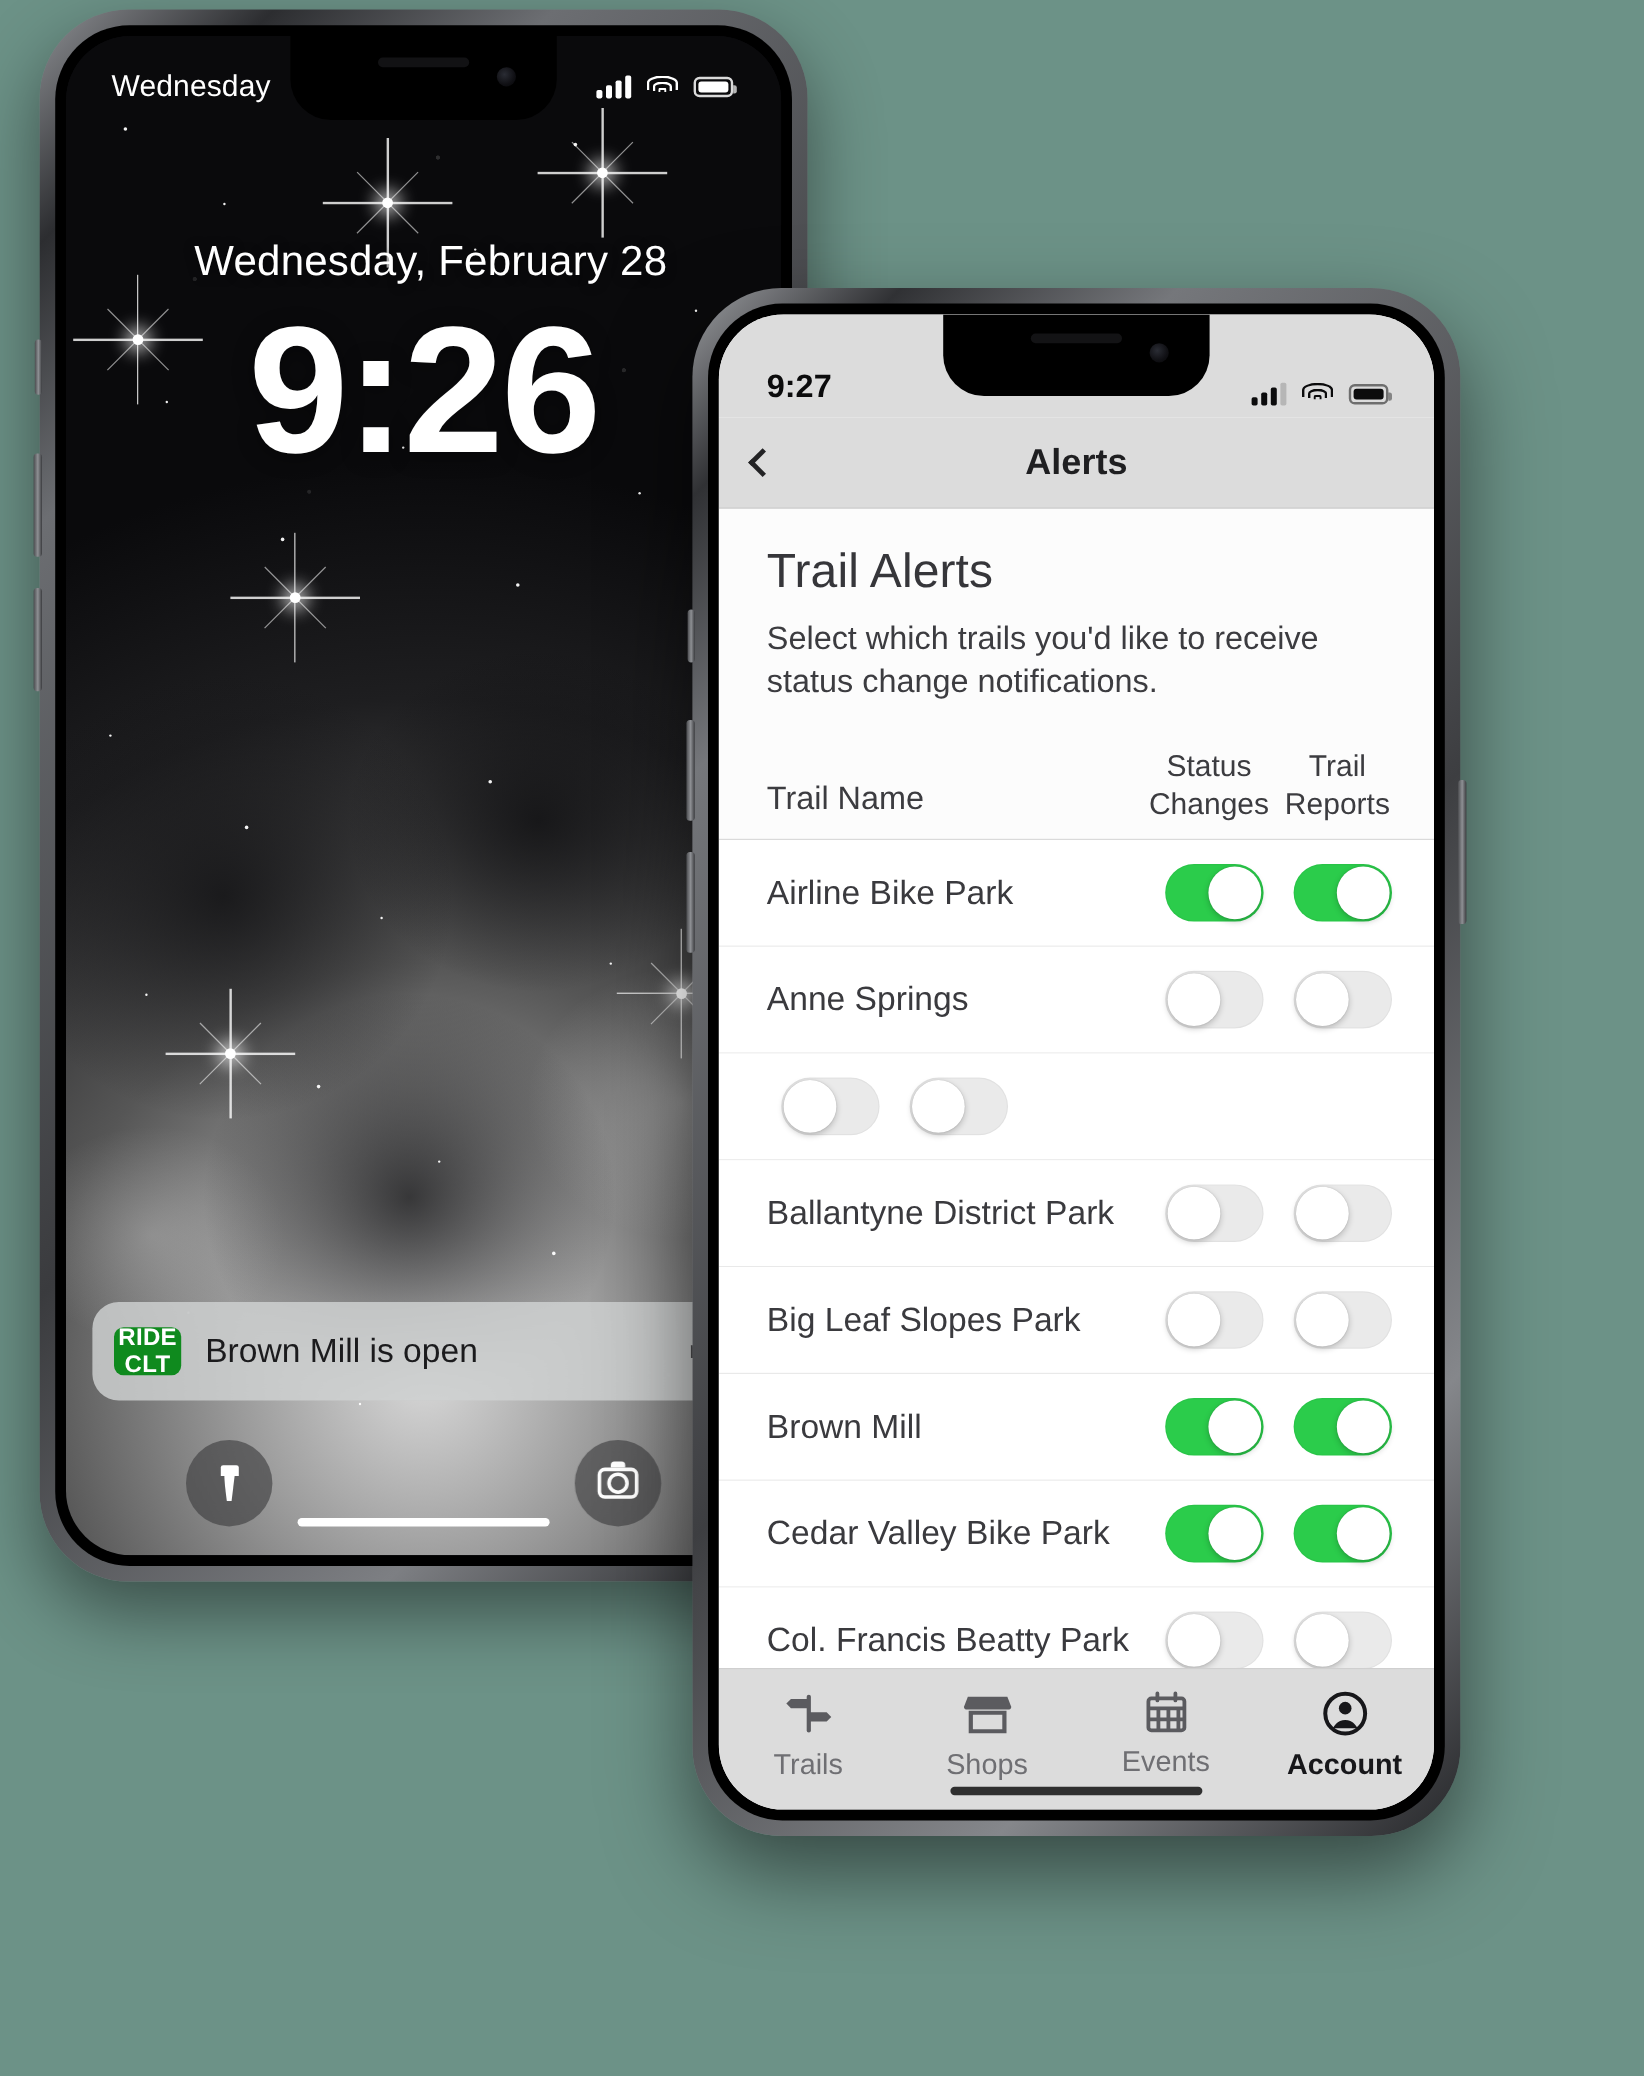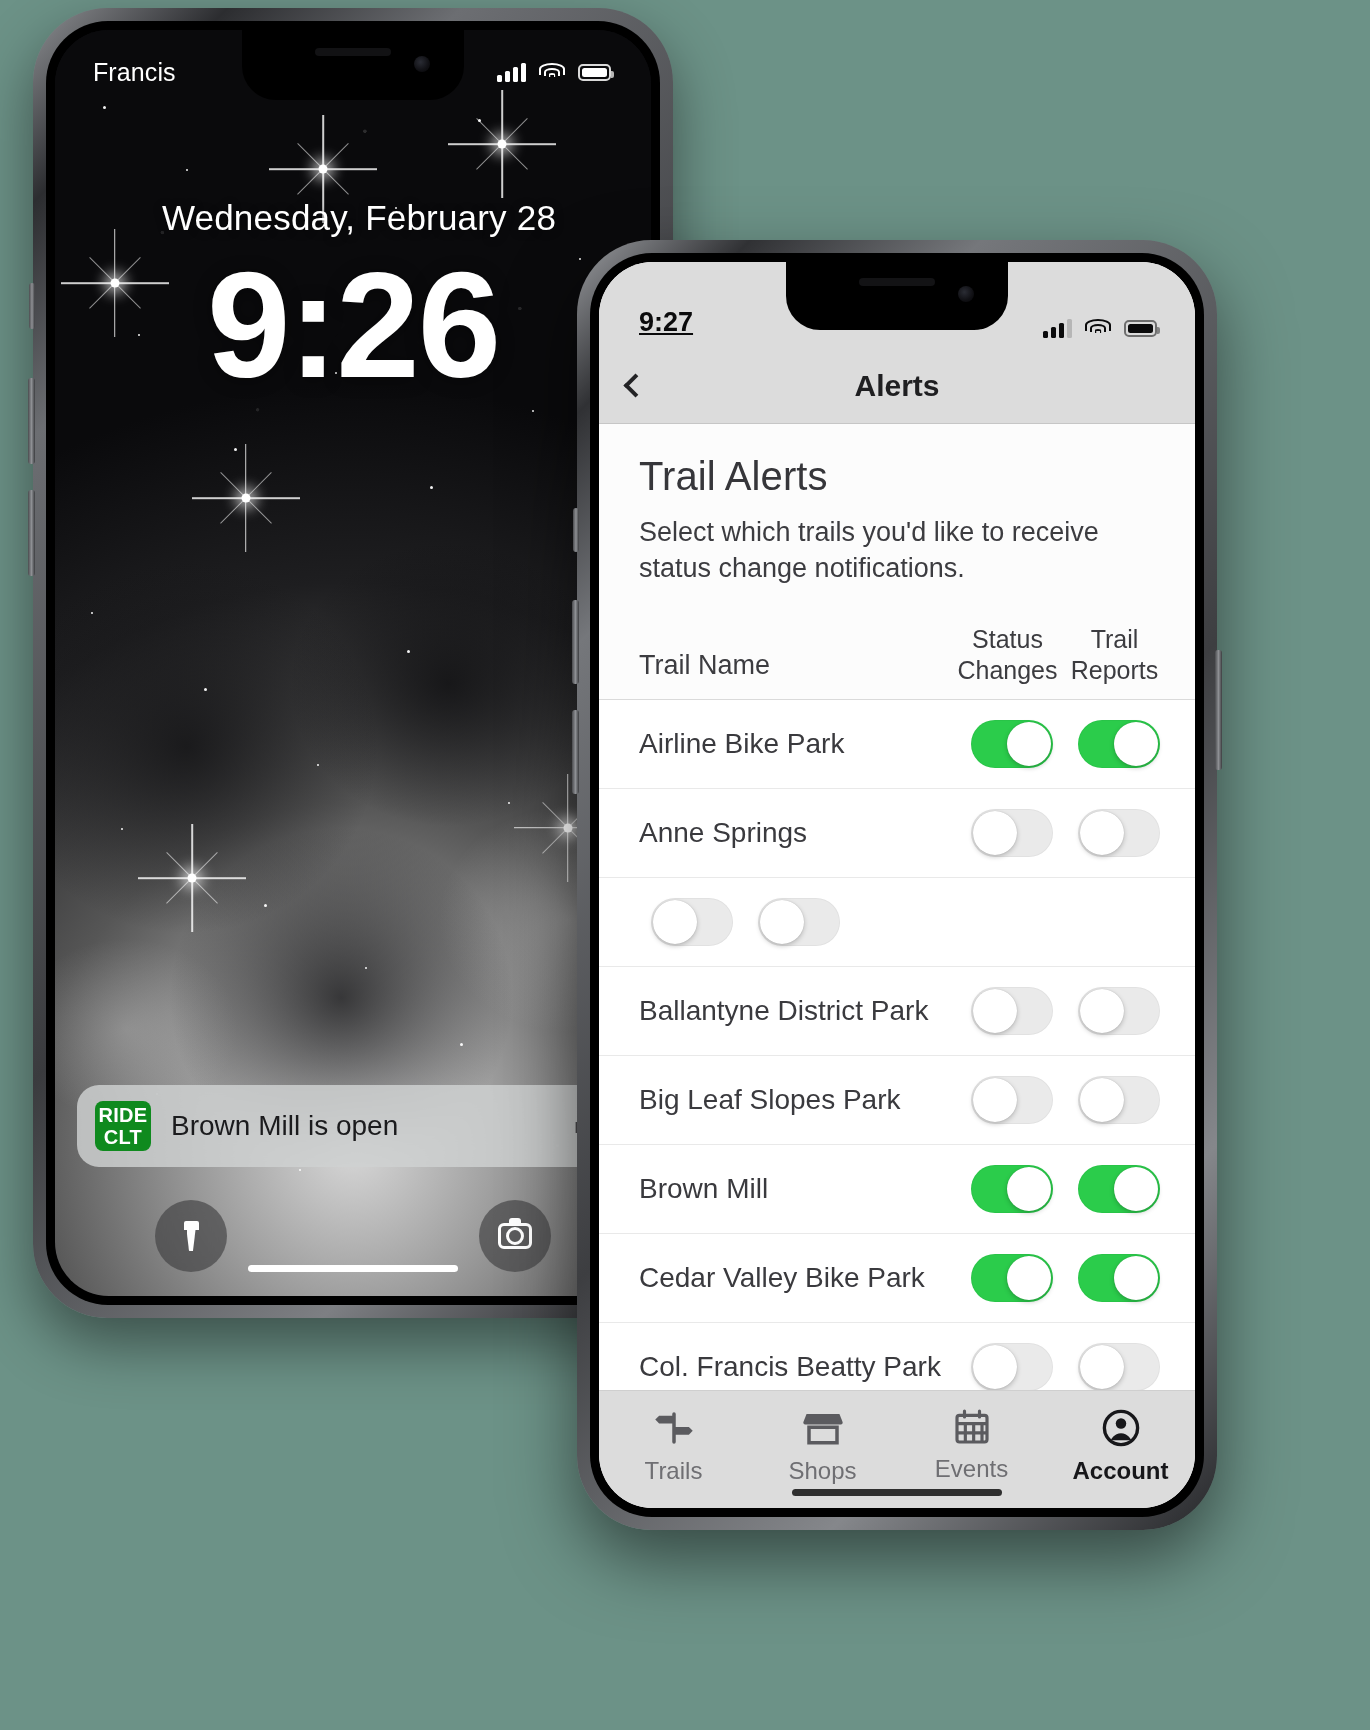--- a/index.html
+++ b/index.html
@@ -126,21 +126,21 @@
   }
 
   .notif {
     position:absolute; left:22px; right:-24px; top:1055px; height:82px;
     background: rgba(208,210,210,.82);
     border-radius: 22px; z-index:8;
     display:flex; align-items:center; padding:0 18px;
     backdrop-filter: blur(14px);
   }
   .notif .appicon {
-    width:56px; height:50px; border-radius:8px; background:#0f8a1e;
+    width:56px; height:40px; border-radius:8px; background:#0f8a1e;
     display:flex; flex-direction:column; align-items:center; justify-content:center;
     color:#fff; font-weight:700; line-height:1.0; letter-spacing:.3px; flex:0 0 auto;
   }
   .notif .appicon span:nth-child(1){ font-size:20px; }
   .notif .appicon span:nth-child(2){ font-size:20px; margin-top:2px; }
   .notif .ntext { margin-left:20px; font-size:28px; color:#1b1b1d; font-weight:500; }
   .notif .ntime { margin-left:auto; font-size:20px; color:#4a4a4c; padding-right:46px; }
 
   .lockbtn {
     position:absolute; width:72px; height:72px; border-radius:50%;
@@ -201,21 +201,21 @@
     border-bottom-left-radius:34px; border-bottom-right-radius:34px; z-index:10;
   }
   .notch2 .speaker { position:absolute; left:50%; top:16px; transform:translateX(-50%);
     width:76px; height:8px; border-radius:5px; background:#131315; }
   .notch2 .cam { position:absolute; right:34px; top:24px; width:16px; height:16px; border-radius:50%;
     background: radial-gradient(circle at 40% 38%, #2a2c34 0%, #101014 60%, #050507 100%); }
 
   .app-status {
     height: 86px; background:#dcdcdc; flex:0 0 auto; position:relative;
     display:flex; align-items:flex-end; justify-content:space-between;
-    padding: 0 38px 10px 40px; color:#0b0b0c;text-decoration:underline;
+    padding: 0 38px 10px 40px; color:#0b0b0c;
   }
   .app-status .t { font-size:27px; font-weight:600; }
   .app-status .right { display:flex; align-items:center; gap:13px; }
   .app-status .bars span { background:#0b0b0c; }
   .app-status .bars span:nth-child(4){ background:#b6b6b6; }
   .app-status .wifi b { border-color:#0b0b0c; }
   .app-status .batt { border-color:rgba(0,0,0,.5); }
   .app-status .batt i { background:#0b0b0c; }
   .app-status .batt::after { background:rgba(0,0,0,.4); }
 
@@ -363,21 +363,21 @@
               <s></s>
             </div>
         </div>
 
         <div class="notch1">
           <div class="speaker"></div>
           <div class="cam"></div>
         </div>
 
         <div class="sbar1">
-          <div class="carrier">Francis</div>
+          <div class="carrier">Wednesday</div>
           <div class="right">
             <div class="bars">
                 <span></span>
                 <span></span>
                 <span></span>
                 <span></span>
               </div>
             <div class="wifi">
                 <b></b>
                 <b></b>

